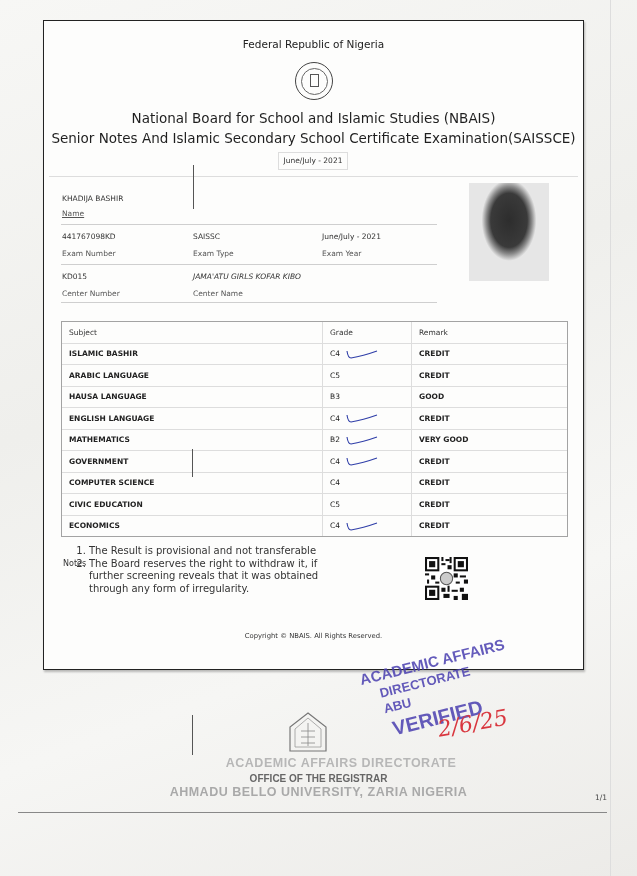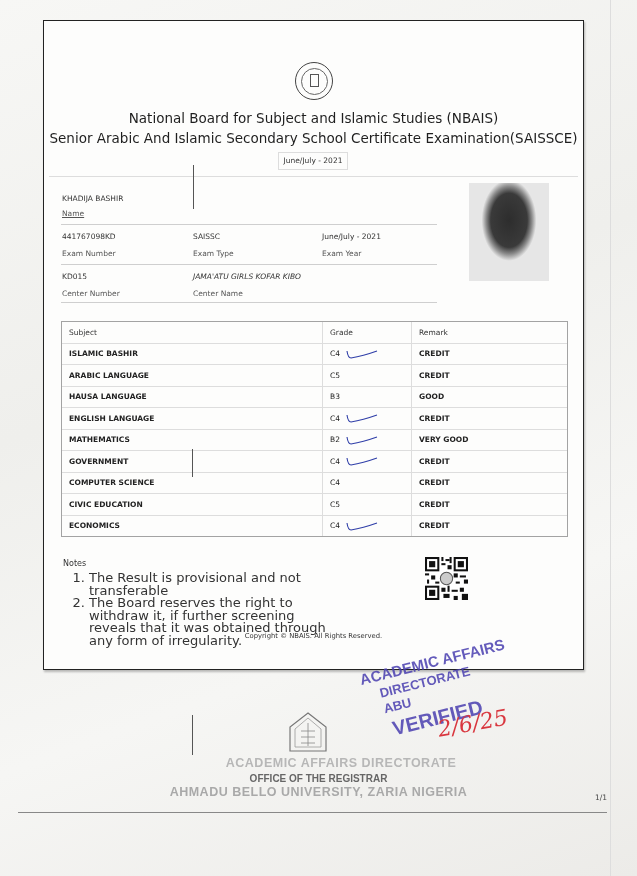--- a/index.html
+++ b/index.html
@@ -44,46 +44,47 @@
   }
   .results table { border-collapse: collapse; width: 100%; }
   .results td { font-size: 7.5px; height: 20.5px; border-bottom: 1px solid #ddd; padding: 0 7px; vertical-align: middle; }
   .results td.c-subj { width: 246px; font-weight: bold; color: #222; }
   .results td.c-grade { width: 74px; border-left: 1px solid #ddd; color: #222; position: relative; }
   .results td.c-rem { border-left: 1px solid #ddd; font-weight: bold; color: #222; }
   .results tr.head td { font-weight: normal; color: #333; }
   .results tr:last-child td { border-bottom: none; }
   .tick { position: absolute; left: 22px; top: 4px; width: 34px; height: 12px; }
   .notes-h { position: absolute; left: 19px; top: 538px; font-size: 8px; color: #333; }
-  .notes { position: absolute; left: 33px; top: 551px; width: 250px; font-size: 13px; color: #333; line-height: 12.5px; margin: 0; padding-left: 12px; }
+  .notes { position: absolute; left: 33px; top: 524px; width: 250px; font-size: 10px; color: #333; line-height: 12.5px; margin: 0; padding-left: 12px; }
   .qr { position: absolute; left: 381px; top: 536px; width: 43px; height: 43px; }
   .copyright { position: absolute; left: 0; right: 0; top: 611px; text-align: center; font-size: 6.8px; color: #333; }
   .stamp { position: absolute; left: 355px; top: 602px; width: 200px; height: 140px; }
   .abu-logo { position: absolute; left: 286px; top: 711px; width: 44px; height: 44px; }
   .abu1 { position: absolute; top: 756px; left: 0; right: 0; text-align: center; font-size: 12.5px; font-weight: bold; color: #b7b7b7; letter-spacing: 0.5px; font-family: "Liberation Sans", sans-serif; padding-left: 45px; }
   .abu2 { position: absolute; top: 773px; left: 0; right: 0; text-align: center; font-size: 10px; font-weight: bold; color: #666; font-family: "Liberation Sans", sans-serif; }
   .abu3 { position: absolute; top: 785px; left: 0; right: 0; text-align: center; font-size: 12.5px; font-weight: bold; color: #a9a9a9; letter-spacing: 0.5px; font-family: "Liberation Sans", sans-serif; }
   .pagenum { position: absolute; left: 595px; top: 793px; font-size: 7.5px; color: #444; }
   .footline { position: absolute; left: 18px; right: 30px; top: 812px; border-top: 1px solid #888; }
   .vmark { position: absolute; width: 1px; background: #555; }
   .rightedge { position: absolute; left: 610px; top: 0; bottom: 0; width: 1px; background: #ddd; }
 </style>
 </head>
 <body>
 
 <div class="paper">
   <div class="rightedge"></div>
 
   <div class="sheet">
+    <div class="gov">Federal Republic of Nigeria</div>
     <div class="seal">
         <div class="inner"></div>
         <div class="core" style="left:14px;top:11px;"></div>
       </div>
-    <div class="title1">National Board for Subject and Islamic Studies (NBAIS)</div>
-    <div class="title2">Senior Arabic And Islamic Secondary School Certificate Examination(SAISSCE)</div>
+    <div class="title1">National Board for School and Islamic Studies (NBAIS)</div>
+    <div class="title2">Senior Notes And Islamic Secondary School Certificate Examination(SAISSCE)</div>
     <div class="session">June/July - 2021</div>
     <div class="hr-top"></div>
     <div class="vmark" style="left:149px;top:144px;height:44px;"></div>
 
     <div class="field-val" style="left:18px;top:173px;">KHADIJA BASHIR</div>
     <div class="field-lbl" style="left:18px;top:188px;text-decoration:underline;">Name</div>
     <div class="hr-info" style="top:203px;"></div>
 
     <div class="field-val" style="left:18px;top:211px;">441767098KD</div>
     <div class="field-lbl" style="left:18px;top:228px;">Exam Number</div>

